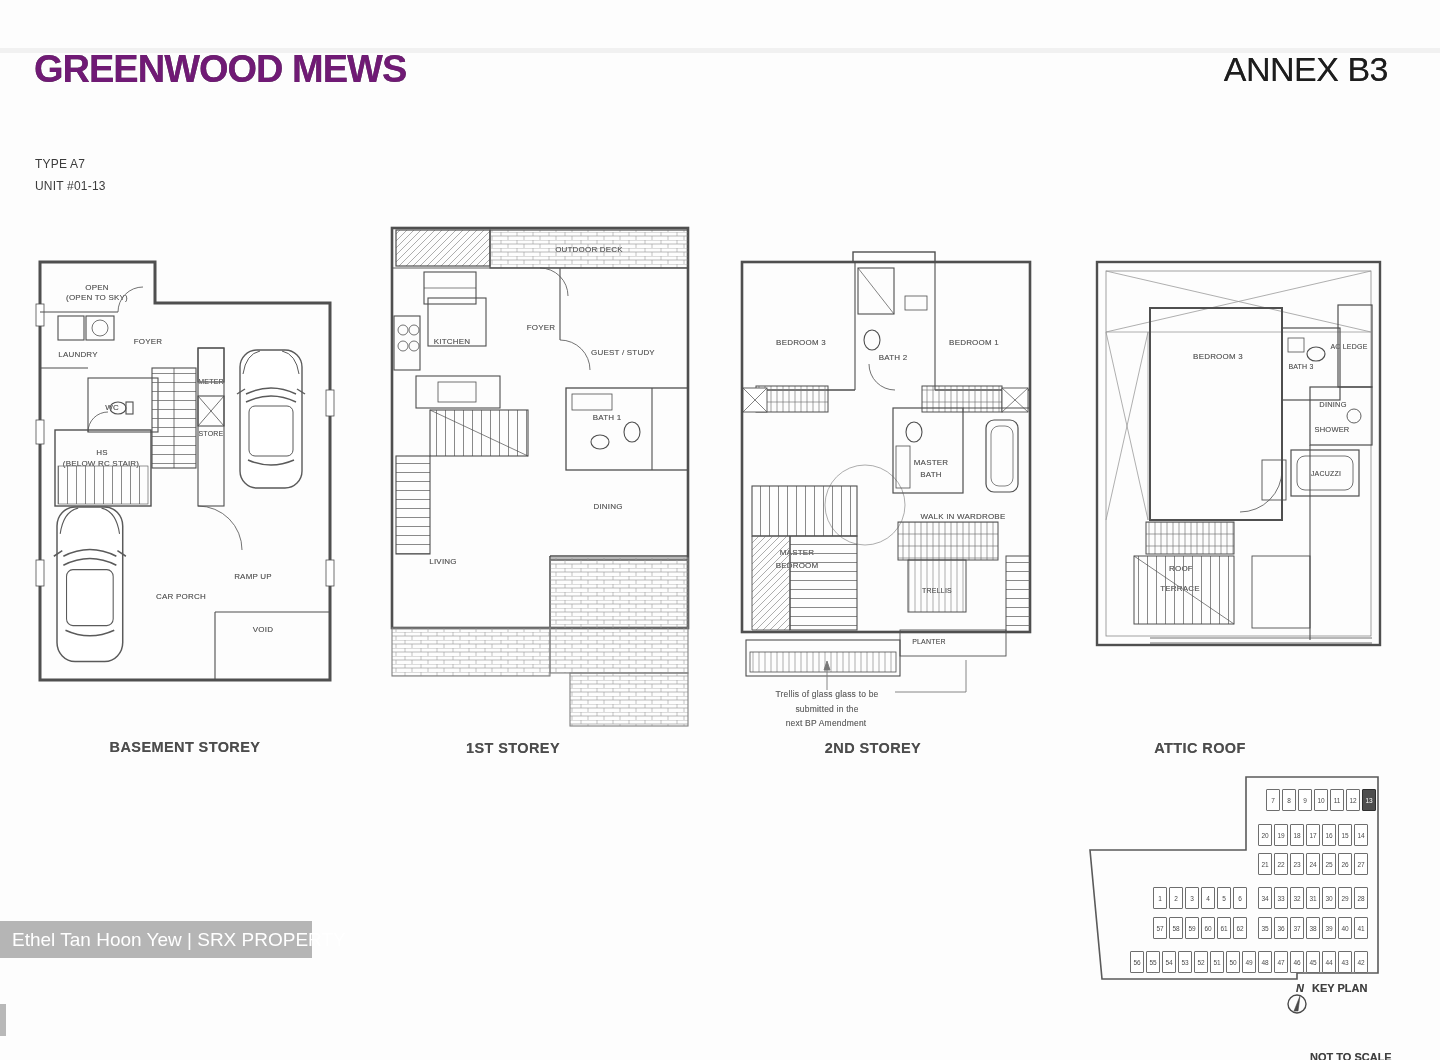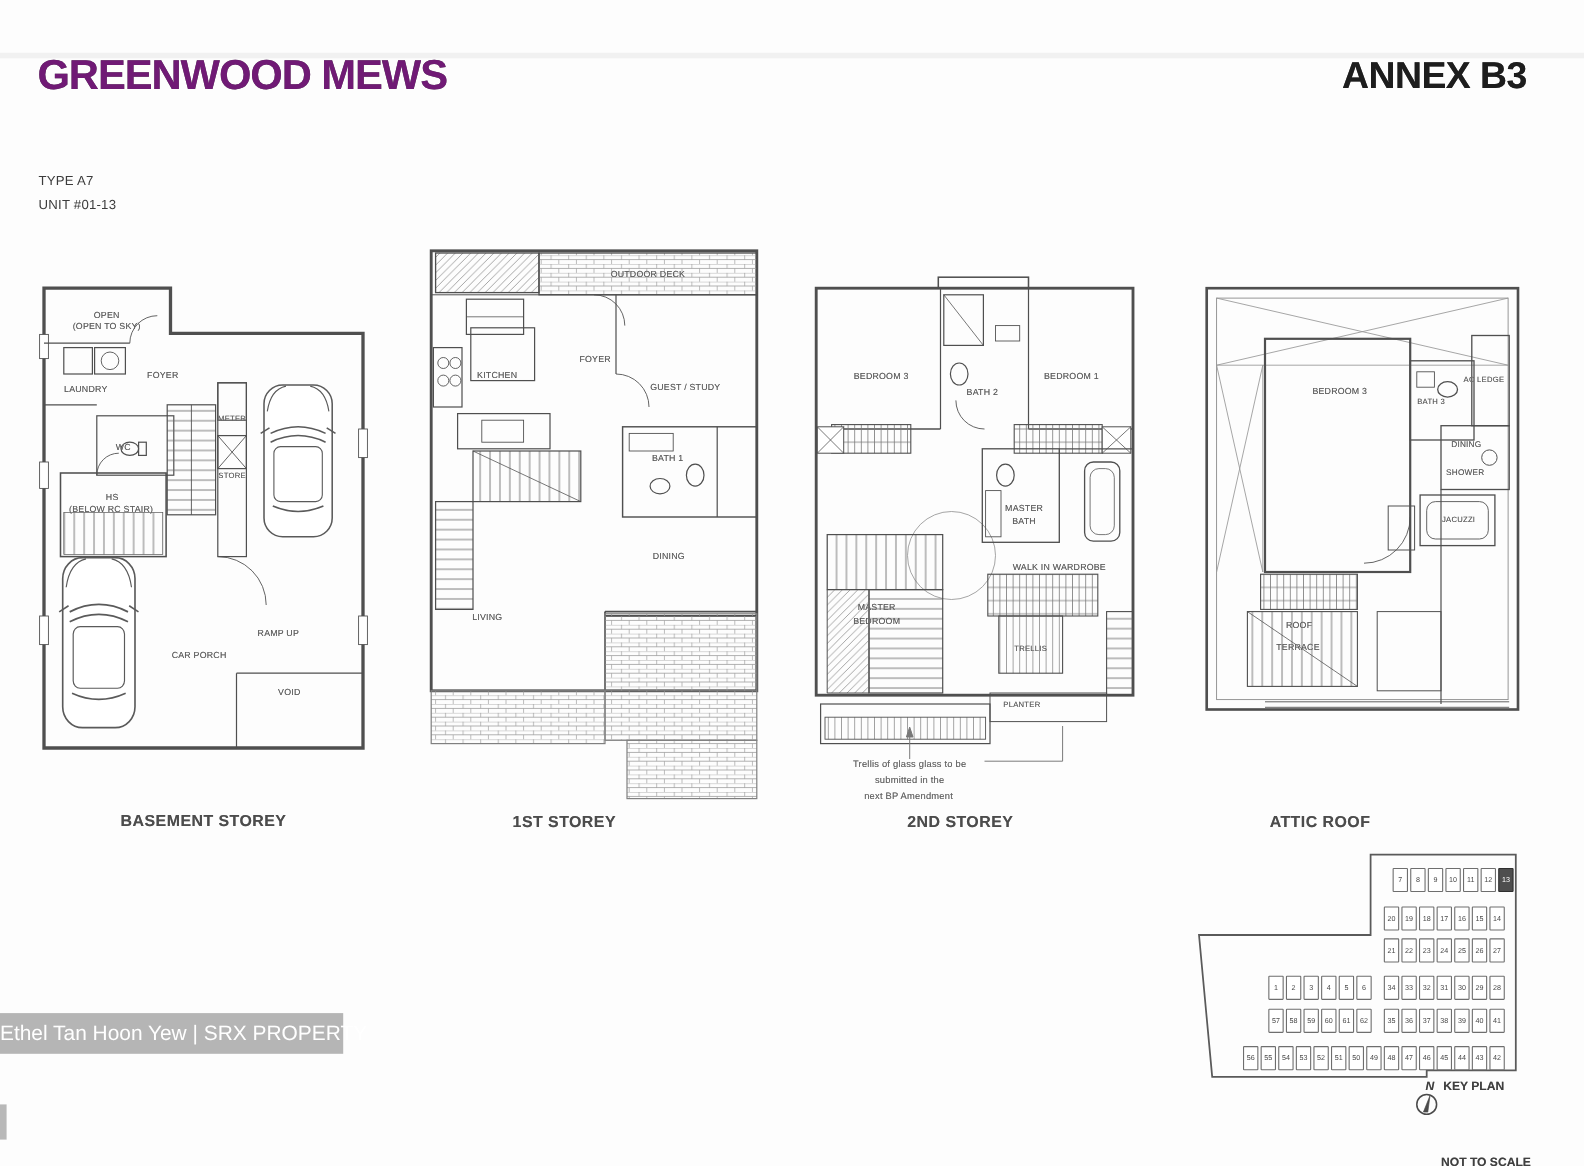--- a/index.html
+++ b/index.html
@@ -3,37 +3,37 @@
 <meta charset="utf-8">
 <style>
   html,body{margin:0;padding:0}
   body{
     width:1440px;height:1060px;position:relative;background:#fdfdfd;
     font-family:"Liberation Sans", sans-serif;overflow:hidden;color:#333;
   }
   .scanline{position:absolute;left:0;top:48px;width:1440px;height:5px;background:#f1f1f1}
   .title{position:absolute;left:34px;top:48px;font-size:38px;font-weight:600;
          letter-spacing:-1px;color:#701a75;text-shadow:0 0 .5px #555}
-  .annex{position:absolute;right:52px;top:50px;font-size:34px;font-weight:700;
+  .annex{position:absolute;right:52px;top:50px;font-size:34px;font-weight:400;
          letter-spacing:-.5px;color:#1d1d1d;text-shadow:0 0 .5px #555}
   .subhead{position:absolute;left:35px;font-size:12px;color:#3c3c3c;letter-spacing:.2px}
   .canvas{position:absolute;left:0;top:0}
   .lbl{position:absolute;transform:translate(-50%,-50%);font-size:8px;color:#5c5c5c;
        white-space:nowrap;letter-spacing:.2px;text-shadow:0 0 .6px #9a9a9a}
   .note{font-size:8.5px;color:#666}
   .cap{position:absolute;transform:translate(-50%,-50%);font-size:14.5px;font-weight:700;
        color:#4c4c4c;letter-spacing:.4px;white-space:nowrap;text-shadow:0 0 .5px #999}
   .kp-txt{position:absolute;font-size:11px;color:#3f3f3f;white-space:nowrap;font-weight:700;
           text-shadow:0 0 .5px #999}
   .urow{position:absolute;display:flex;gap:2px}
   .unit{width:12px;height:20px;border:1px solid #6e6e6e;background:#fff;color:#4a4a4a;
         font-size:6.5px;display:flex;align-items:center;justify-content:center;border-radius:1px}
   .unit-hl{background:#4e4e4e;color:#fff;border-color:#2e2e2e}
   .watermark{position:absolute;left:0;top:921px;width:312px;height:37px;background:#b5b5b5;
-             color:#fff;font-size:19px;line-height:37px;box-sizing:border-box;
+             color:#fff;font-size:19px;line-height:37px;padding-left:12px;box-sizing:border-box;
              white-space:nowrap}
   .smudge{position:absolute;left:0;top:1004px;width:6px;height:32px;background:#949494;opacity:.65}
 </style>
 </head>
 <body>
 
 <div class="scanline"></div>
 
 <div class="title">GREENWOOD MEWS</div>
 <div class="annex">ANNEX B3</div>

